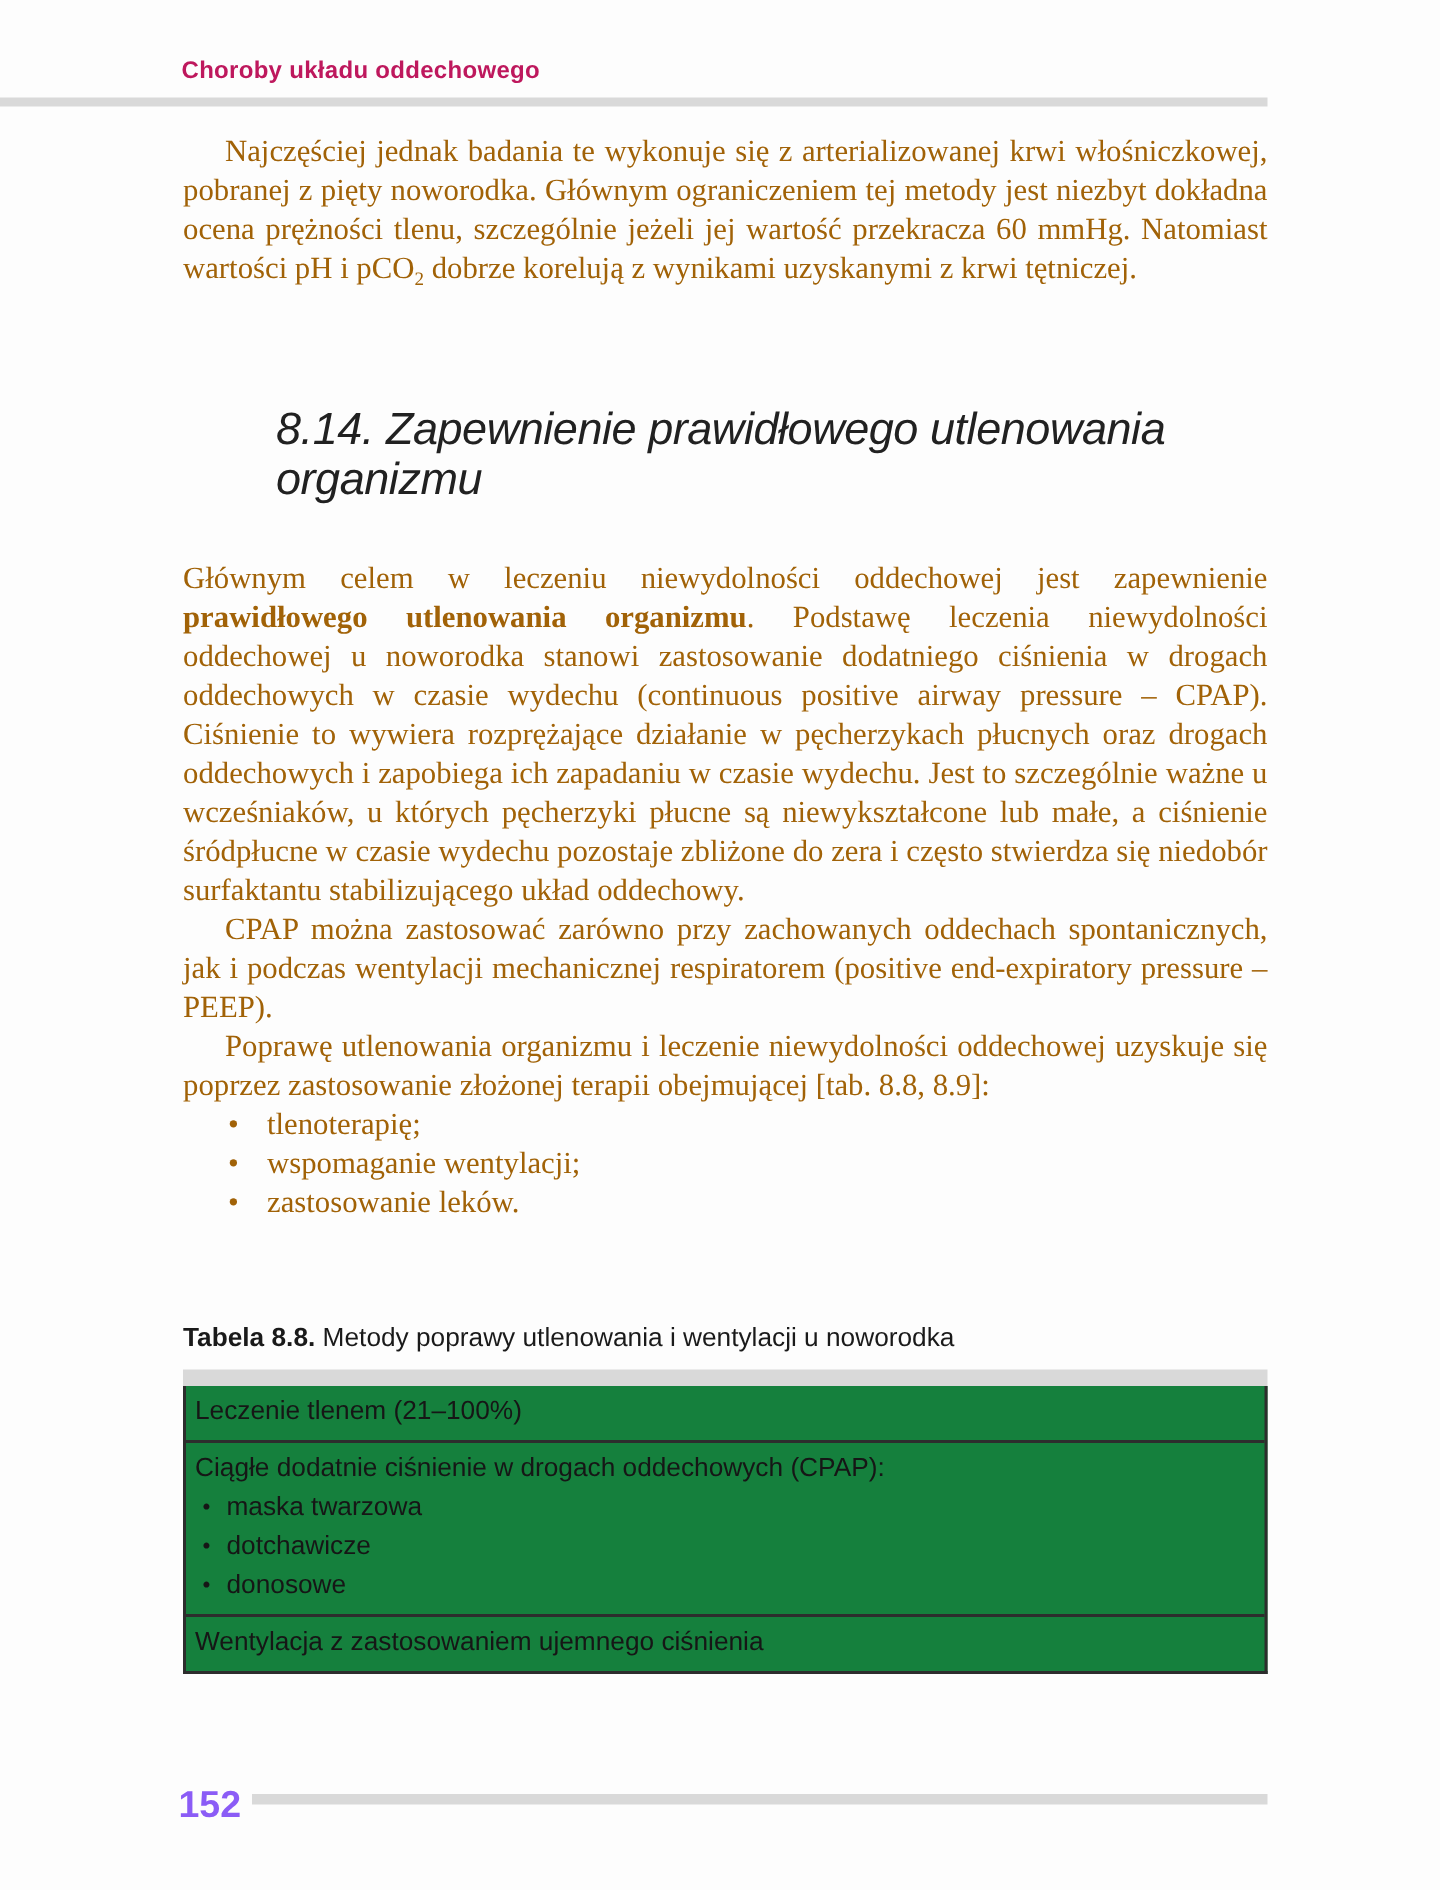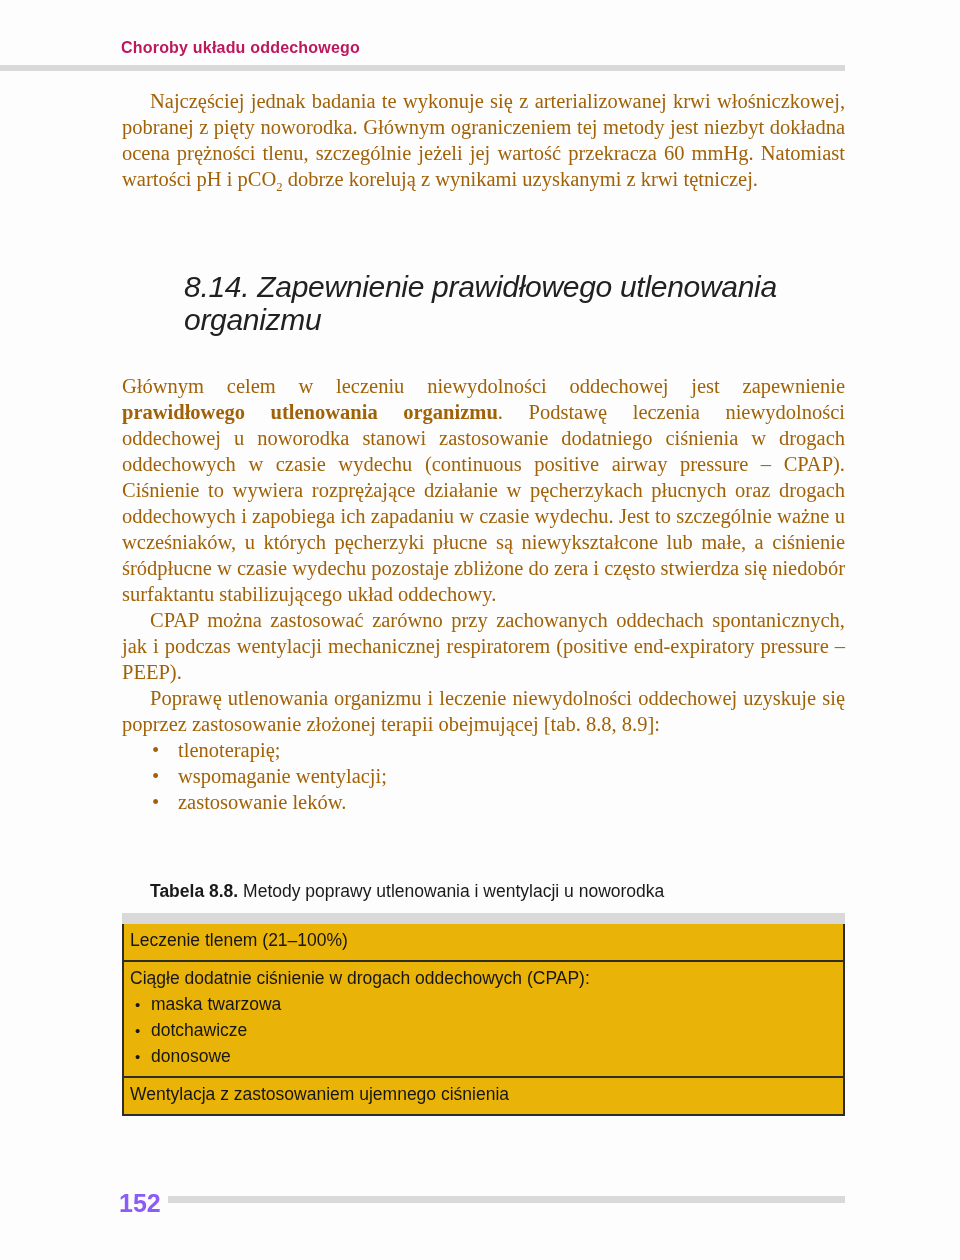--- a/index.html
+++ b/index.html
@@ -57,33 +57,33 @@
     position: absolute; left: 30px; top: 0;
   }
 
   
   .caption {
     position: absolute; left: 122px; top: 880px;
     font-family: "Liberation Sans", sans-serif;
     font-size: 17.5px; line-height: 22px;
     color: #1a1a1a; margin: 0;
   }
-  .cap-label { font-weight: 700; margin-left: 28px; }
+  .cap-label { font-weight: 700; }
 
   
   .table {
     position: absolute; left: 122px; top: 913px;
     width: 723px; box-sizing: border-box;
   }
   .table-topbar { height: 11px; background: #d9d9d9; }
   .table-body {
     border-left: 2px solid #2d2d2d;
     border-right: 2px solid #2d2d2d;
     border-bottom: 2px solid #2d2d2d;
-    background: #eab308;
+    background: #15803d;
   }
   .trow {
     padding: 4px 10px 9px 6px;
     border-bottom: 2px solid #2d2d2d;
     font-family: "Liberation Sans", sans-serif;
     font-size: 17.5px; line-height: 21px;
     color: #161616;
   }
   .trow:last-child { border-bottom: none; }
   .trow-title { margin-top: 2px; }

